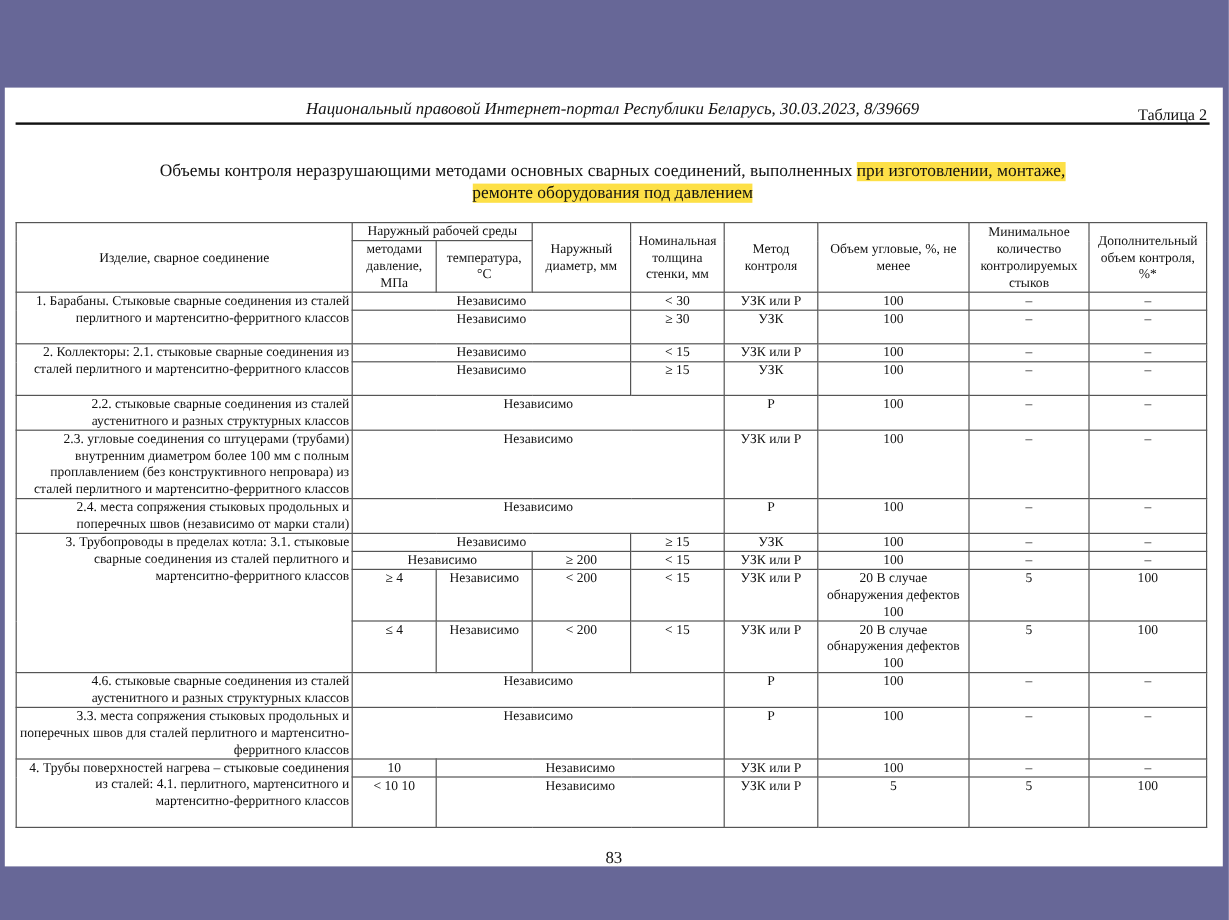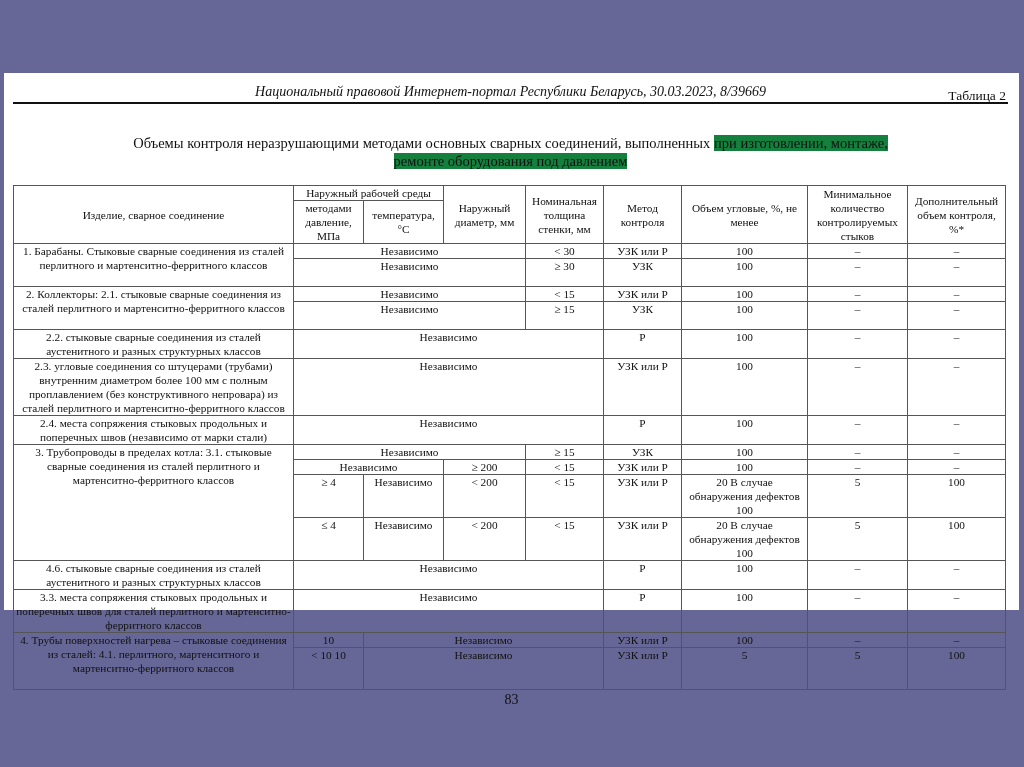--- a/index.html
+++ b/index.html
@@ -1,30 +1,30 @@
 <!DOCTYPE html>
 <html><head>
 <meta charset="utf-8">
 <style>
   html, body { margin:0; padding:0; }
   body { width:1024px; height:767px; background:#676797; position:relative; overflow:hidden;
          font-family:"Liberation Serif", "DejaVu Serif", serif; color:#111; }
-  .page { position:absolute; left:4px; top:73px; width:1015px; height:537px; background:#fff; }
+  .page { position:absolute; left:4px; top:73px; width:1015px; height:649px; background:#fff; }
   .header-line { position:absolute; left:9px; top:10px; width:995px; text-align:center;
                  font-style:italic; font-size:14px; line-height:18px; }
   .rule { position:absolute; left:9px; top:29px; width:995px; height:2px; background:#111; }
   .table-label { position:absolute; right:13px; top:15px; font-size:13.5px; }
   .title { position:absolute; left:9px; top:61px; width:995px; text-align:center; font-size:14.5px; line-height:18px; }
-  .hl { background:#15803d; }
+  .hl { background:#fde047; }
   table.main { position:absolute; left:9px; top:112px; width:992px; border-collapse:collapse; table-layout:fixed;
                font-size:11.3px; line-height:14px; }
   table.main td { border:1px solid #555; padding:0 2px; vertical-align:top; text-align:center; }
-  table.main td.item { text-align:center; }
+  table.main td.item { text-align:right; }
   table.main td.hd { vertical-align:middle; }
-  .page-num { position:absolute; left:0; width:1015px; top:619px; text-align:center; font-size:14px; }
+  .page-num { position:absolute; left:0; width:1015px; top:635px; text-align:center; font-size:14px; }
   .u { }
 </style>
 </head>
 <body>
 
 <div class="page">
   <div class="header-line">Национальный правовой Интернет-портал Республики Беларусь, 30.03.2023, 8/39669</div>
   <div class="rule"></div>
   <div class="table-label">Таблица 2</div>
   <div class="title">

